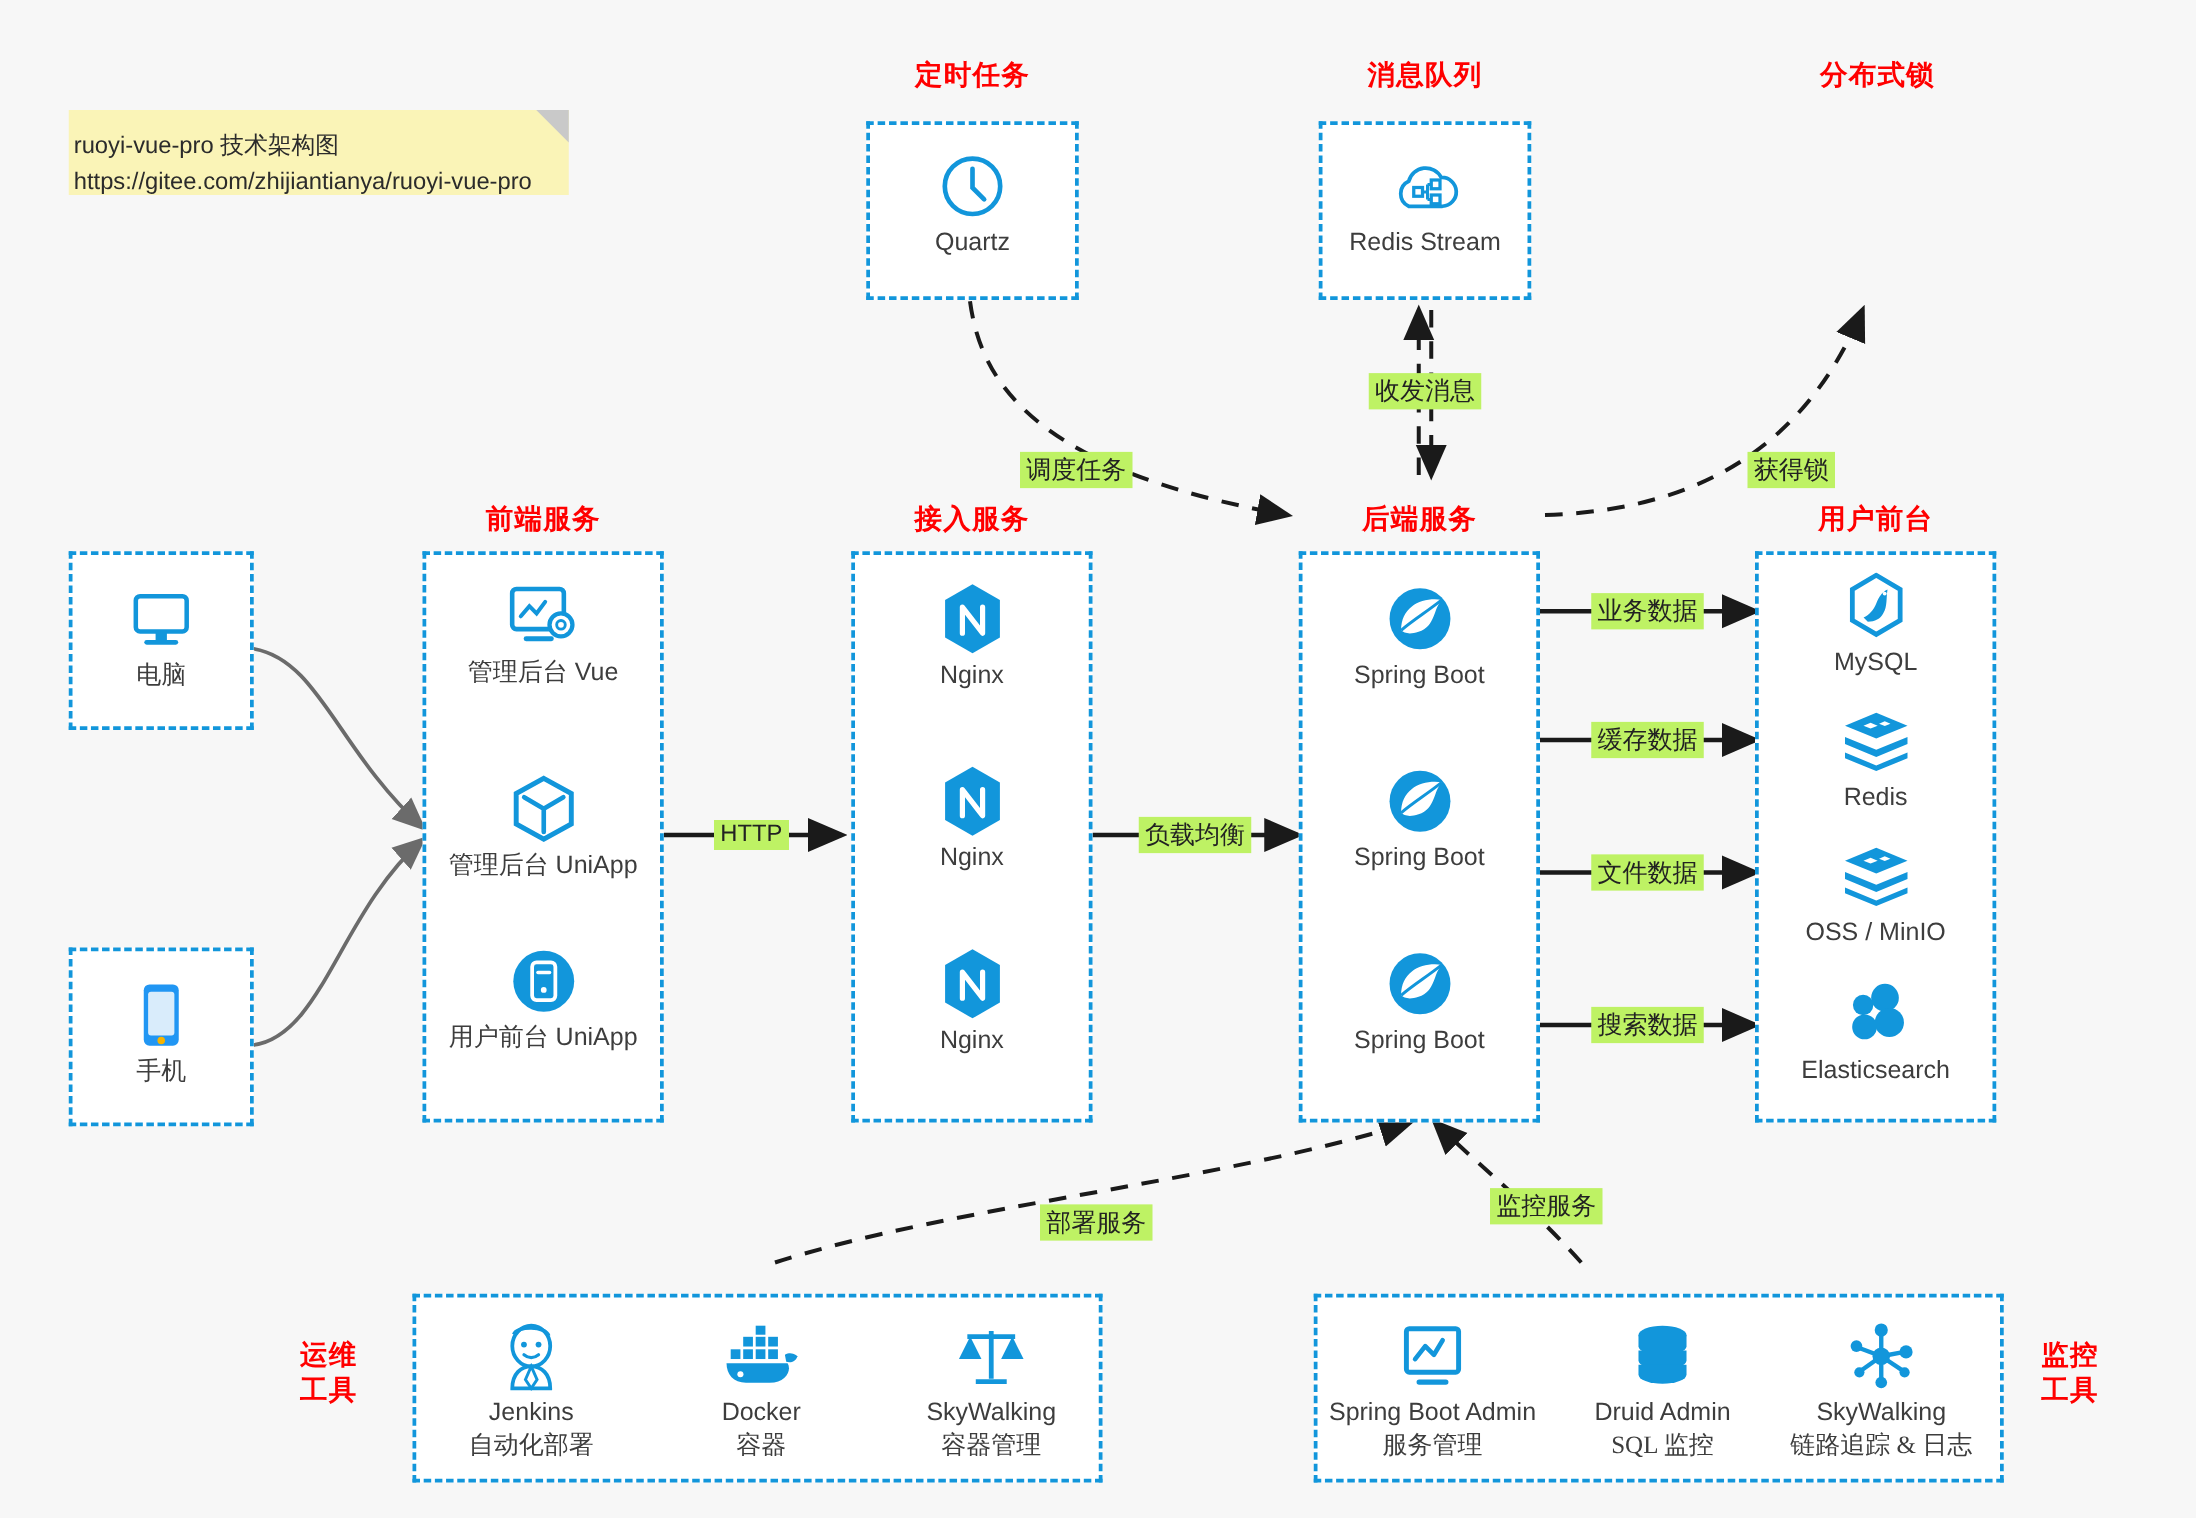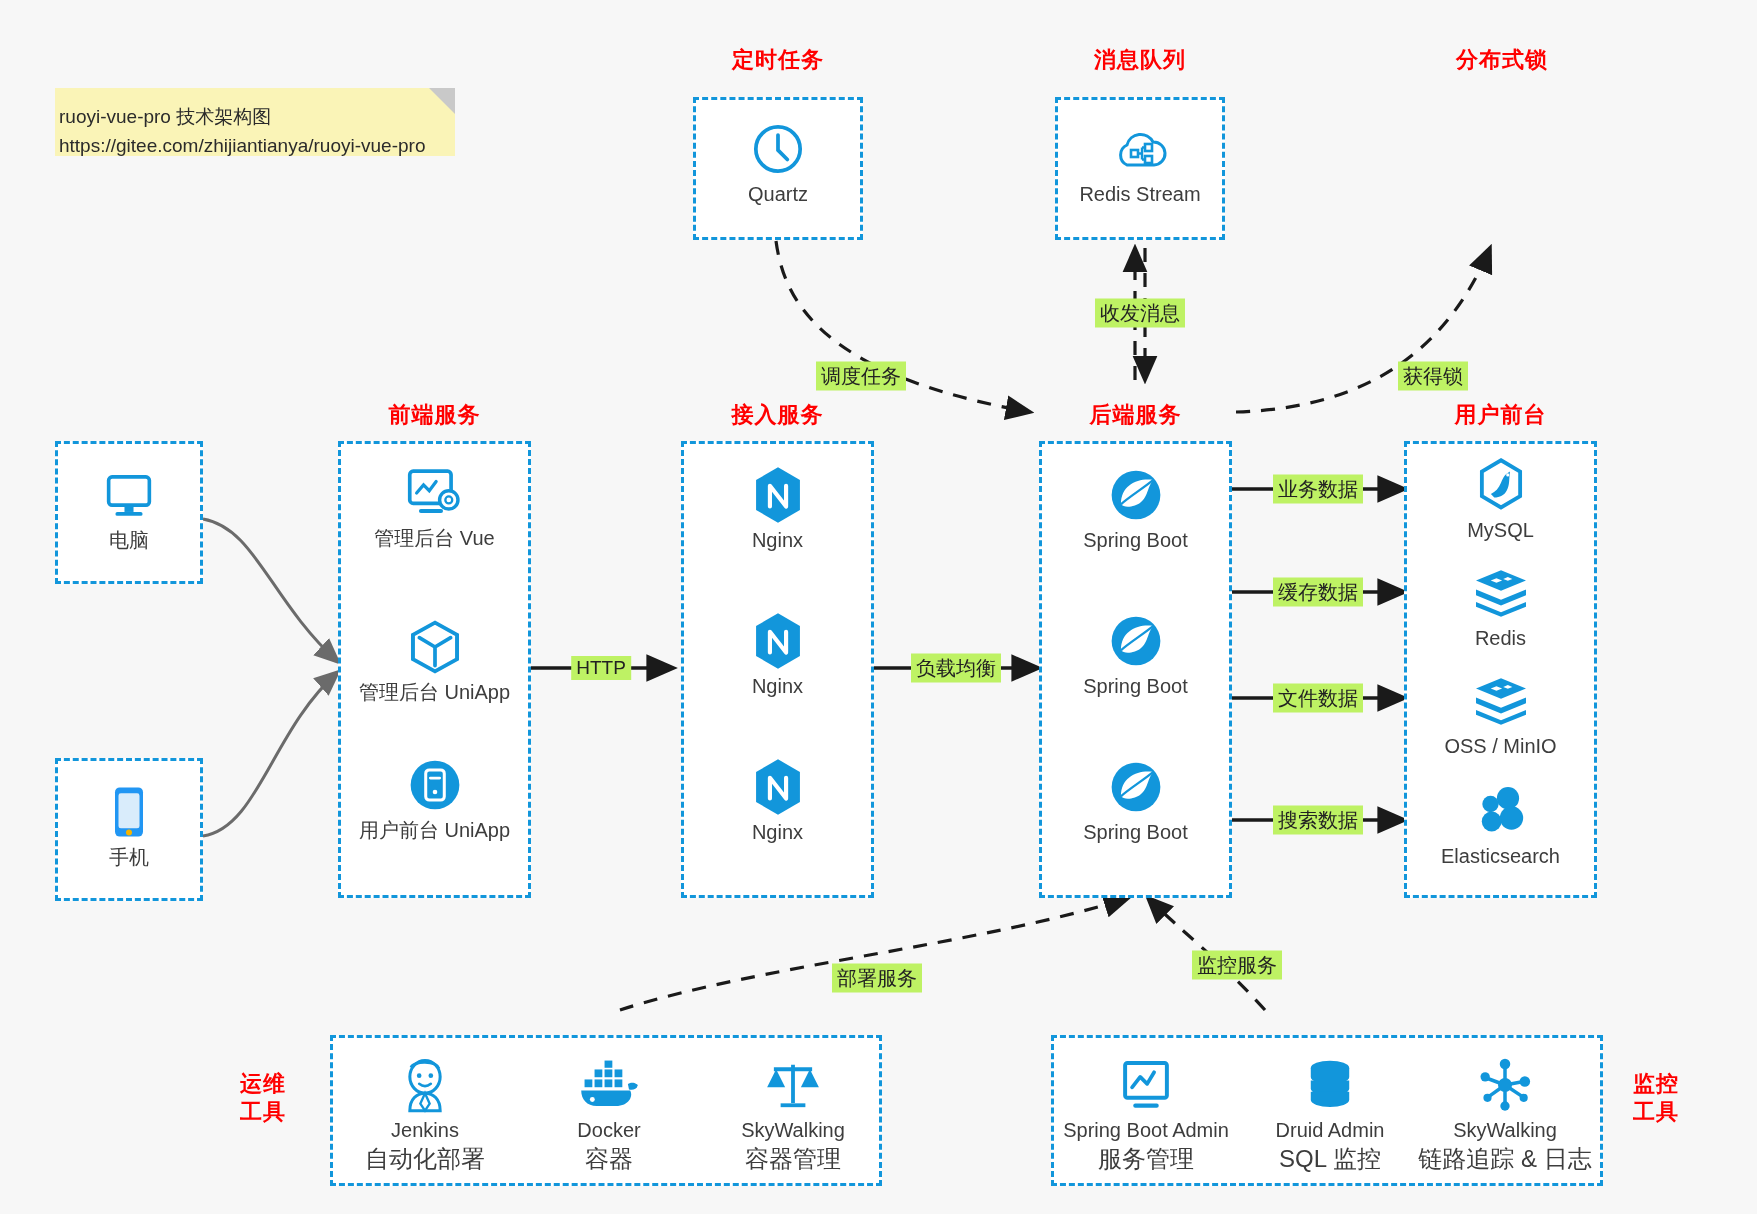--- a/index.html
+++ b/index.html
@@ -26,21 +26,21 @@
     background:#ffffff;
     box-sizing:border-box;
   }
 
   
   .node{position:absolute;width:100%;text-align:center;}
   .node .ico{display:flex;align-items:center;justify-content:center;height:62px;}
   .node .cap{
     font-size:20px;color:#3d3d3d;margin-top:2px;line-height:1.25;white-space:nowrap;
   }
-  .node .cap2{font-size:24px;color:#3d3d3d;line-height:1.3;}
+  .node .cap2{font-size:20px;color:#3d3d3d;line-height:1.3;font-family:Liberation Serif, serif;}
 
   
   #note{
     position:absolute;left:55px;top:88px;width:400px;height:68px;
     background:#faf4b7;
     padding:14px 16px 0 4px;box-sizing:border-box;
     font-size:19px;color:#2b2b2b;line-height:1.55;
   }
   #note .fold{
     position:absolute;right:0;top:0;width:0;height:0;

